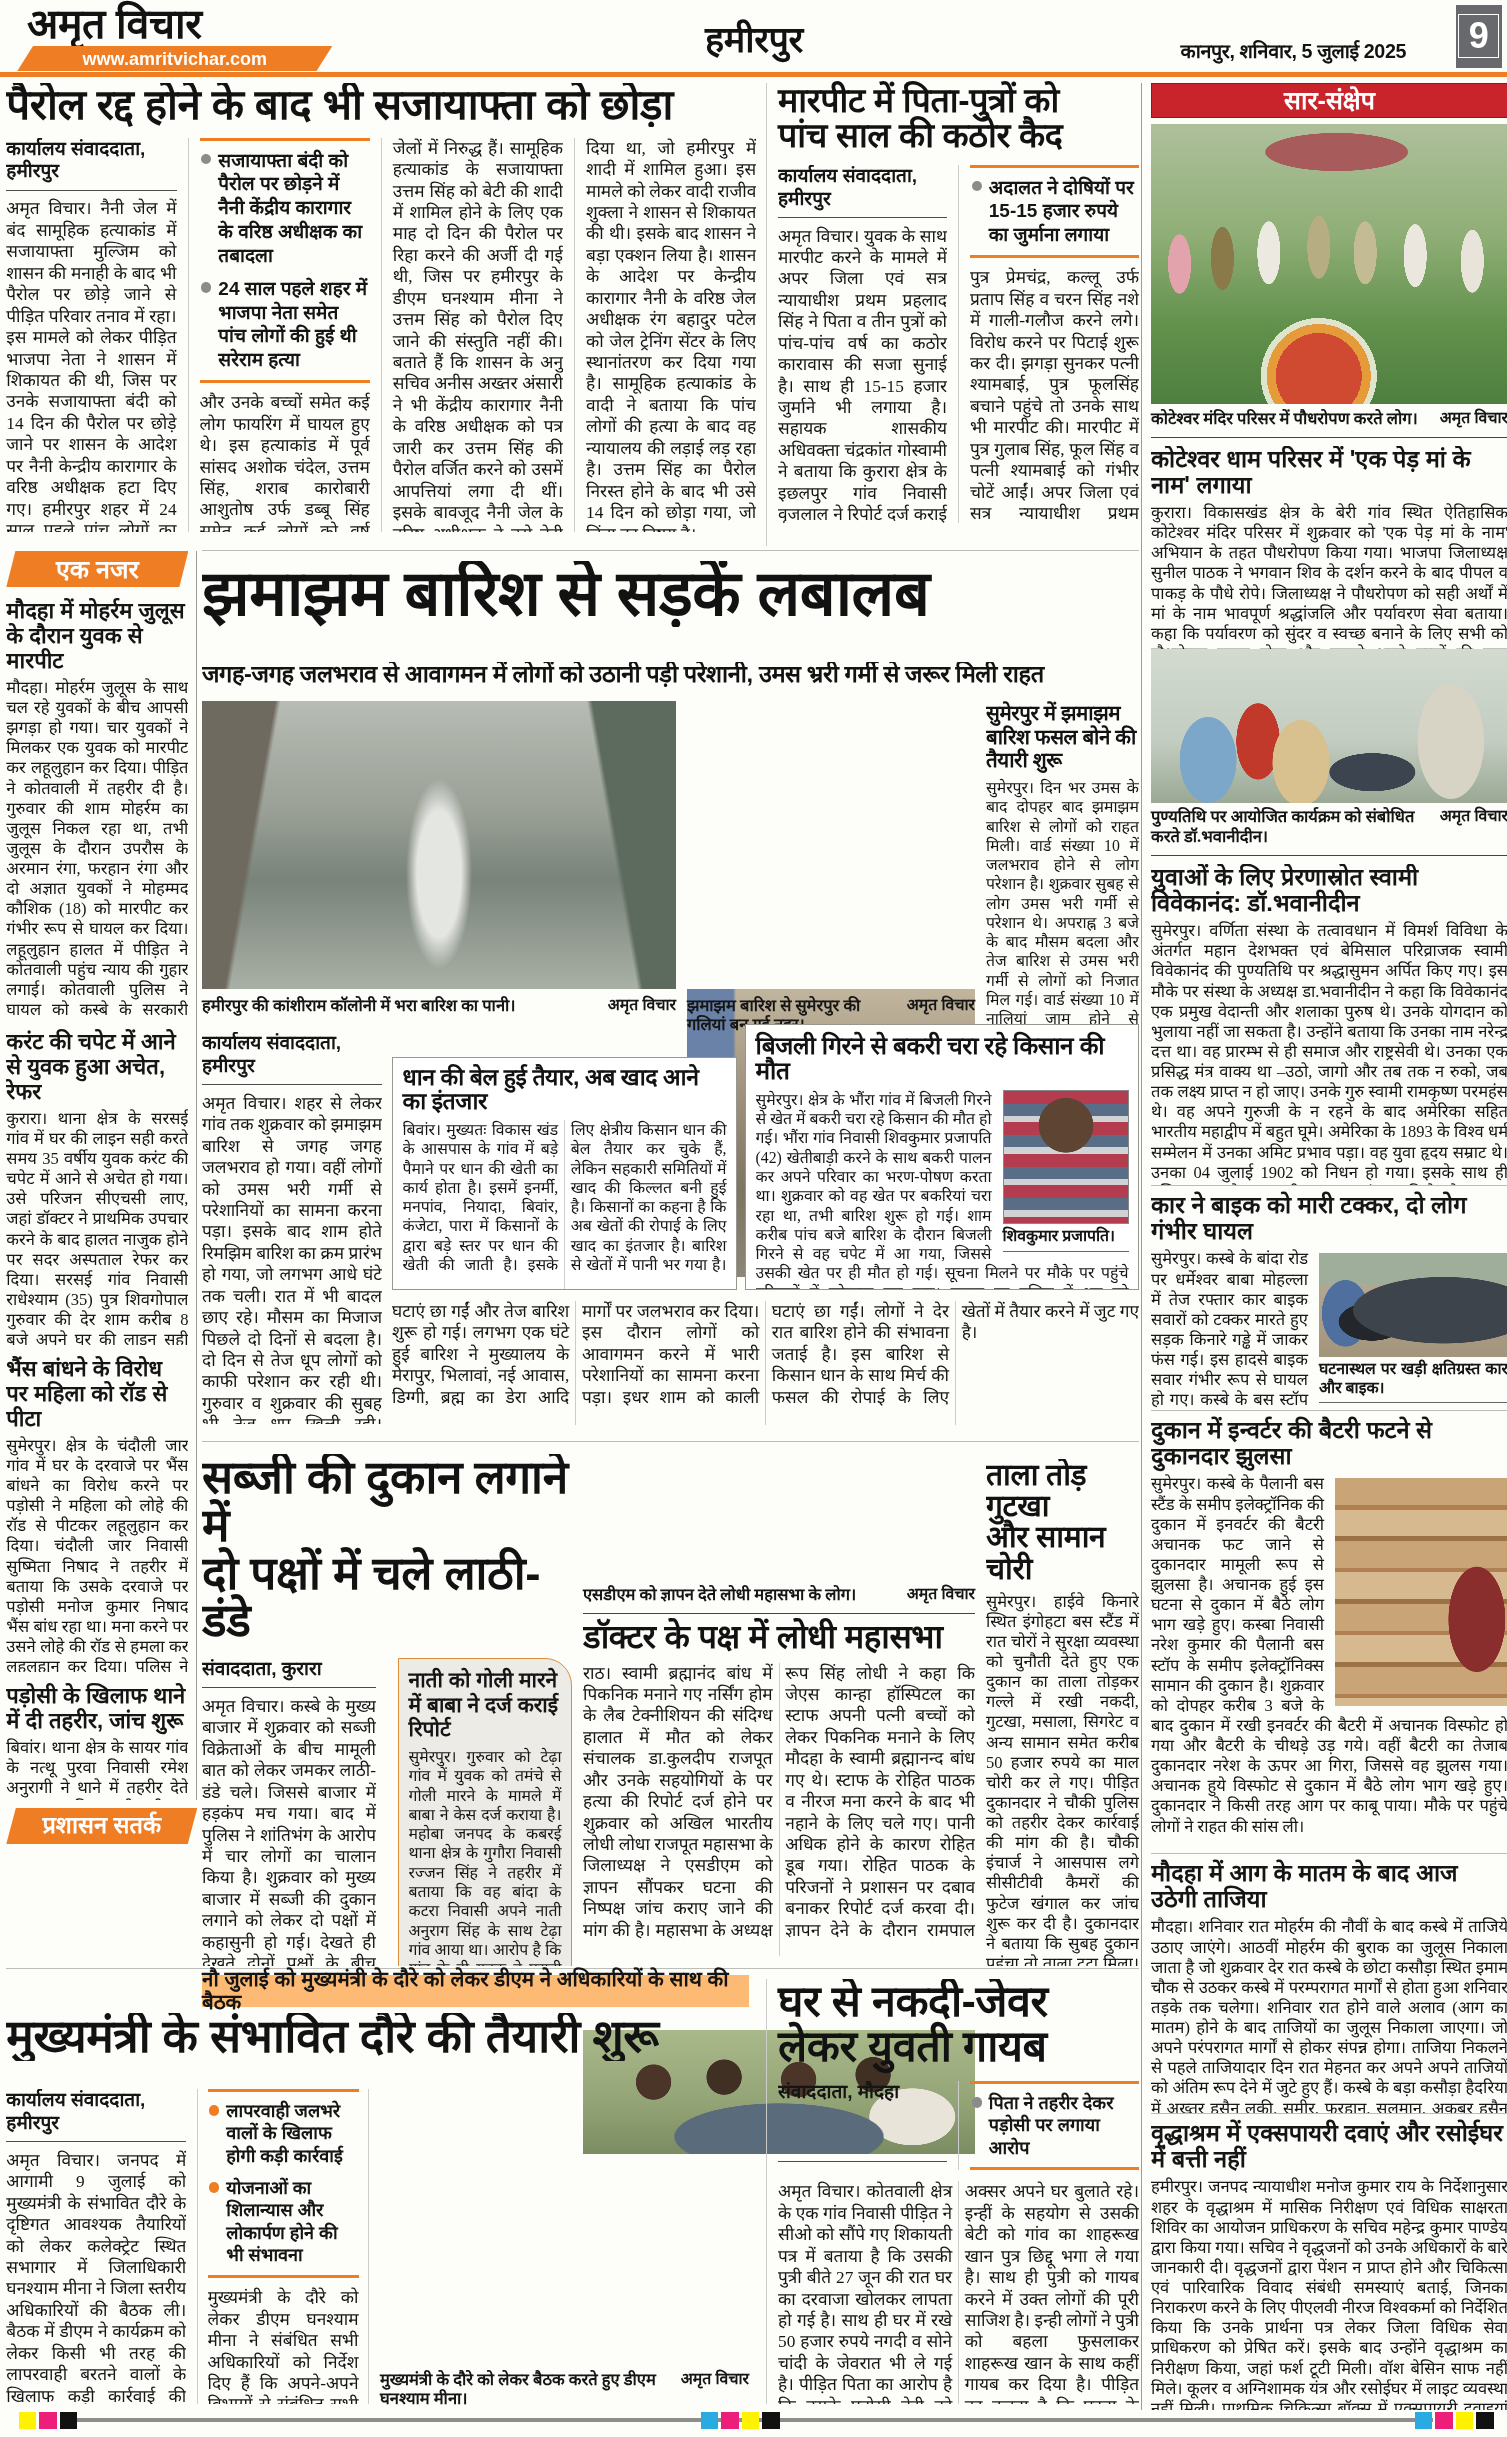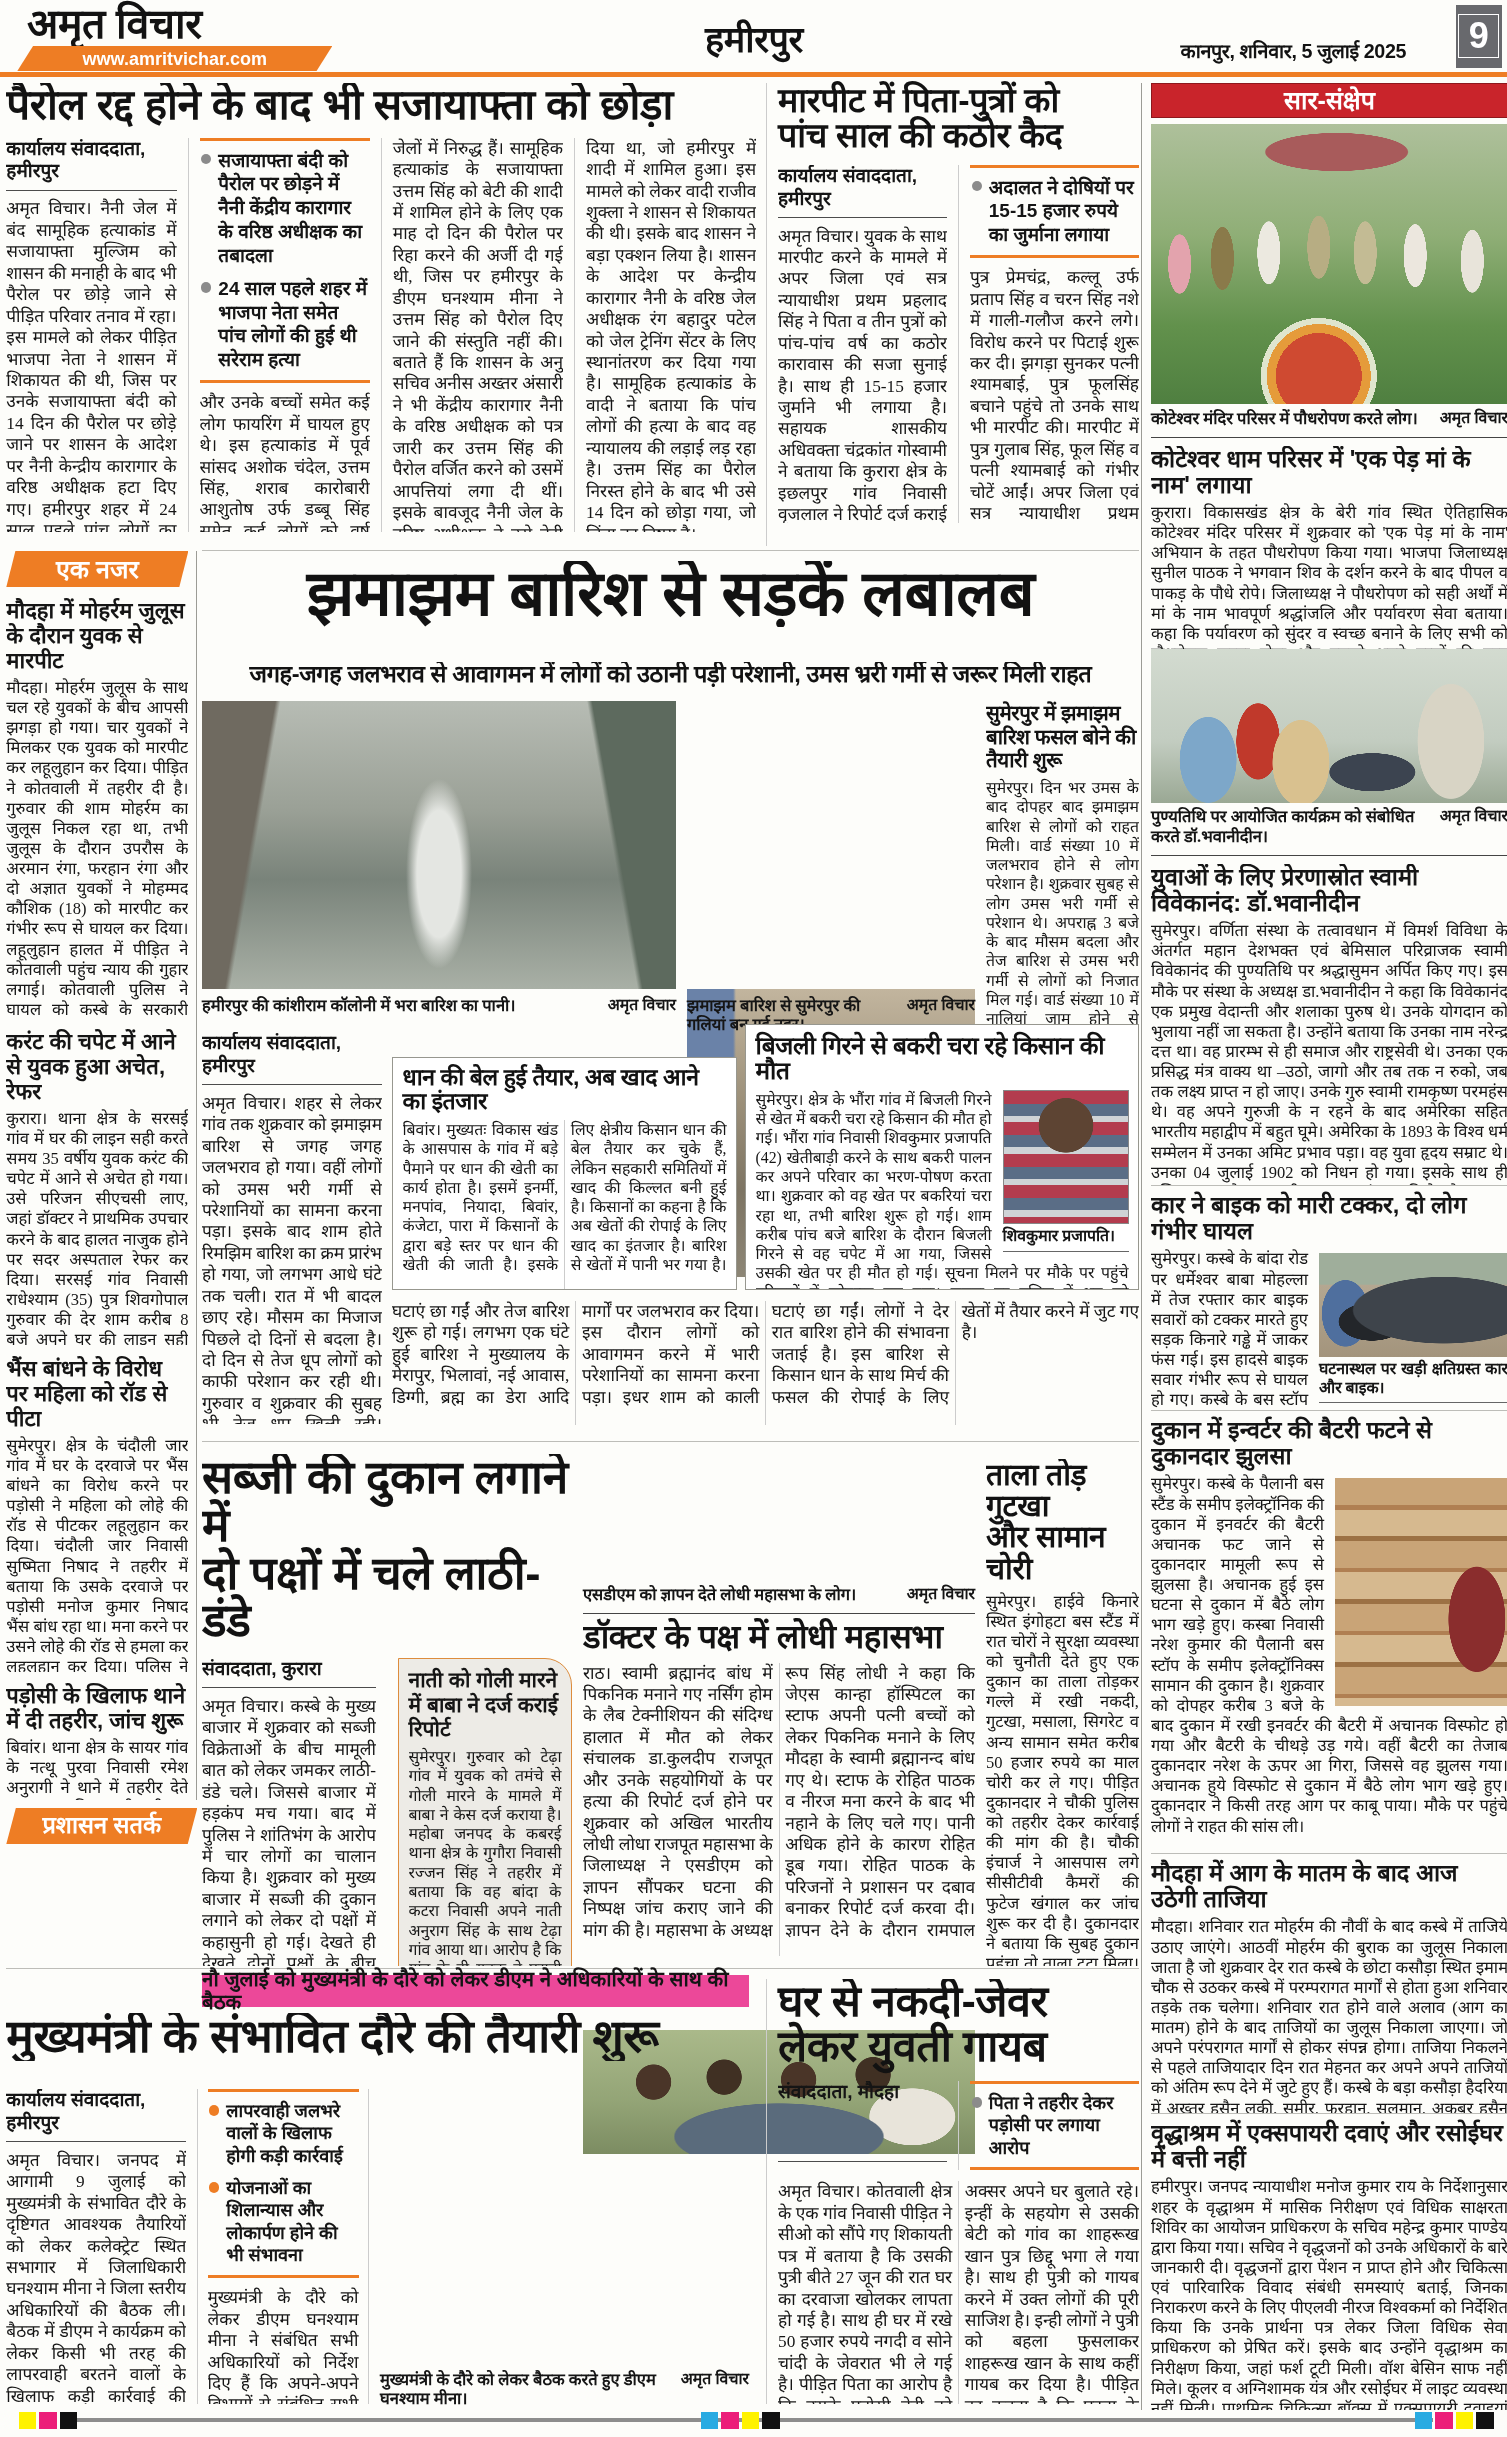--- a/index.html
+++ b/index.html
@@ -3,21 +3,21 @@
 <meta charset="utf-8">
 <style>
   :root{--orange:#ee7d24;--red:#c9242b;--ink:#151515;--rule:#bdbdb8}
   *{margin:0;padding:0;box-sizing:border-box}
   html,body{background:#9a9a9a}
   .page{position:relative;width:1508px;height:2438px;margin:0 auto;background:#fdfdfa;color:var(--ink);font-family:"Liberation Serif",serif;overflow:hidden}
   .abs{position:absolute}
   .hd{font-family:"Liberation Sans",sans-serif;font-weight:700;color:#121212;line-height:1.04;letter-spacing:-0.4px}
   .nw{white-space:nowrap;overflow:hidden}
   .pl{white-space:pre-line}
-  .ctr{text-align:center}
+  .ctr{text-align:left}
   .bd{font:400 17.3px/1.24 "Liberation Serif",serif;text-align:justify;overflow:hidden}
   .bd.sm{font-size:16.5px;line-height:1.22}
   .byl{font:700 19px/1.2 "Liberation Sans",sans-serif;border-bottom:1.6px solid #4c4c4c;padding-bottom:6.3px;margin-bottom:7.9px}
   .bbox{border-top:3.2px solid var(--orange);border-bottom:3.2px solid var(--orange);padding:7.9px 1.6px;display:flex;flex-direction:column;gap:9.5px;margin-bottom:9.5px}
   .bitem{display:flex;gap:7px;font:700 19px/1.25 "Liberation Sans",sans-serif;text-align:left}
   .bitem .dot{width:10.2px;height:10.2px;border-radius:50%;background:#8b8b8b;flex:none;margin-top:5.5px}
   .dot.or{background:var(--orange)}
   .cap{display:flex;justify-content:space-between;align-items:flex-start;font:700 16.5px/1.2 "Liberation Serif",serif;padding-top:4.7px}
   .cap .cr{font-family:"Liberation Sans",sans-serif;font-size:15.8px;white-space:nowrap;margin-left:7.9px;font-weight:700}
   .banner{display:flex;align-items:center;justify-content:center;color:#fff;font:700 23.6px/1 "Liberation Sans",sans-serif}
@@ -81,21 +81,21 @@
   .ph-shop{background:
     radial-gradient(ellipse 47px 87px at 82% 62%, #8a2d2d 60%, transparent 61%),
     repeating-linear-gradient(180deg,#c9a477 0 27px,#b07f52 27px 31.5px,#d6b98f 31.5px 58px,#9c7144 58px 63px),
     linear-gradient(180deg,#d8cdb8,#b9a684)}
   .fr{float:right;margin:3.2px 0 6.3px 11px;width:189px}
   .fr .pcap{font:700 15.8px/1.2 "Liberation Serif",serif;padding-top:3.2px;border-bottom:1.6px solid #666;padding-bottom:4.7px}
   .regs{display:flex;gap:3.2px}
   .regs i{width:17.3px;height:17.3px;display:block}
   .naati{background:#edebe6;border:1.6px solid #dd8c3c;border-radius:0 27px 0 0;padding:9.5px 9.5px;overflow:hidden}
   .naati h4{font:700 21px/1.15 "Liberation Sans",sans-serif;margin-bottom:6.3px}
-  .kick{background:#ec4899;display:flex;align-items:center;justify-content:center;font:700 20.5px/1.1 "Liberation Sans",sans-serif}
+  .kick{background:#fdba74;display:flex;align-items:center;justify-content:center;font:700 20.5px/1.1 "Liberation Sans",sans-serif}
   .ek h4{font:700 22px/1.14 "Liberation Sans",sans-serif;margin:11px 0 4.7px}
   .pgno{background:#68696d;border:2.4px solid #68696d;display:flex;align-items:center;justify-content:center}
   .pgno span{border:1.6px solid #fff;color:#fff;font:700 36px/1 "Liberation Sans",sans-serif;padding:3.2px 9.5px}
 </style>
 </head>
 <body>
 
 <div class="page">
 
   <div class="abs" style="left:0;top:0;width:1508px;height:72px">

